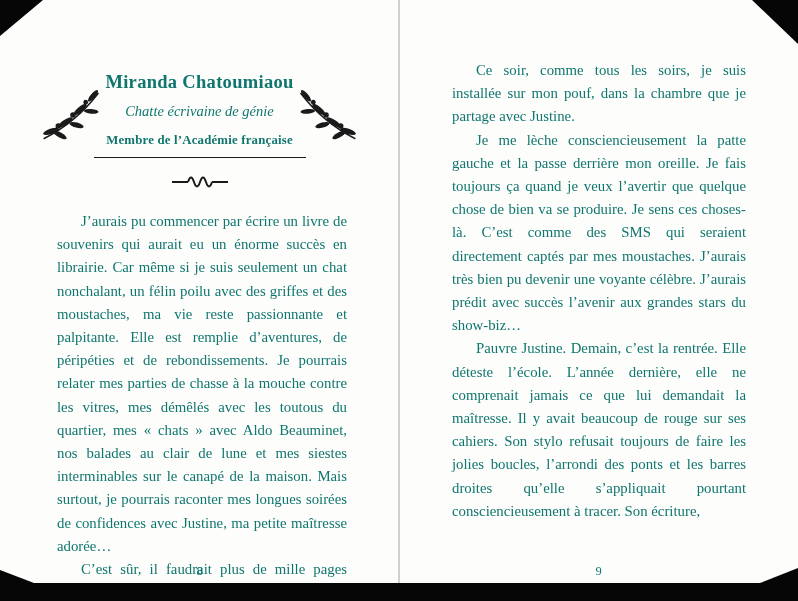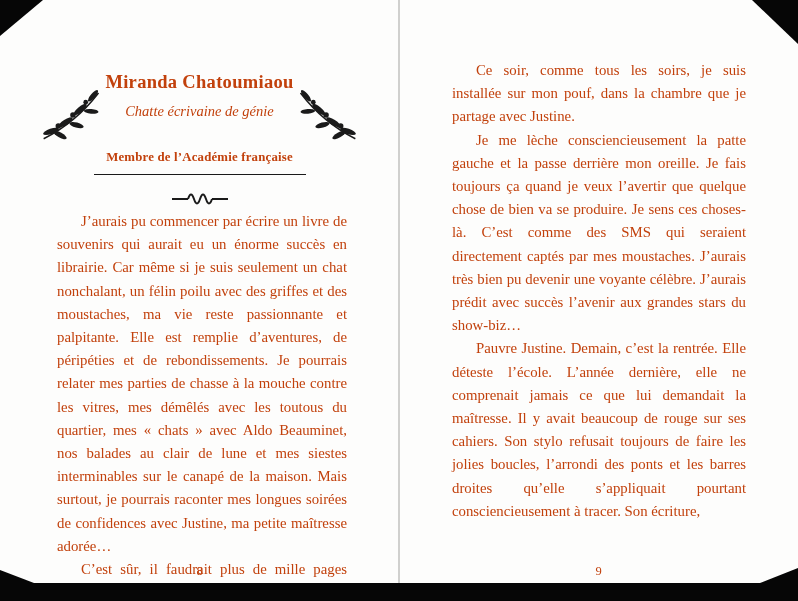--- a/index.html
+++ b/index.html
@@ -3,21 +3,21 @@
 <meta charset="utf-8">
 <style>
   html, body { margin: 0; padding: 0; background: #ffffff; }
   .spread {
     position: relative;
     width: 798px;
     height: 601px;
     background: #fdfdfc;
     overflow: hidden;
     font-family: "Liberation Serif", serif;
-    color: #c2410c;
+    color: #0f766e;
   }
 
   
   .corner-tl {
     position: absolute; top: 0; left: 0; width: 0; height: 0;
     border-top: 36px solid #060606; border-right: 43px solid transparent;
   }
   .corner-tr {
     position: absolute; top: 0; right: 0; width: 0; height: 0;
     border-top: 44px solid #060606; border-left: 46px solid transparent;
@@ -41,21 +41,21 @@
 
   .gutter {
     position: absolute; left: 398px; top: 0; width: 2px; height: 583px;
     background: linear-gradient(to right, #e3e3e1, #bdbdbb, #e3e3e1);
   }
 
   
   .chapter-header { position: absolute; left: 0; top: 72px; width: 399px; text-align: center; }
   .chapter-title { margin: 0; font-size: 18.5px; font-weight: bold; letter-spacing: 0.3px; }
   .chapter-subtitle { margin-top: 10px; font-style: italic; font-size: 14.5px; text-align: center; }
-  .chapter-affiliation { margin-top: 30px; font-weight: bold; font-size: 12.8px; letter-spacing: 0.2px; }
+  .chapter-affiliation { margin-top: 13px; font-weight: bold; font-size: 12.8px; letter-spacing: 0.2px; }
   .header-rule { width: 212px; height: 1px; background: #1a1a1a; margin: 9px auto 0; }
   .branch { position: absolute; top: 12px; width: 64px; height: 62px; }
   .branch.left-side  { left: 40px; }
   .branch.right-side { right: 40px; transform: scaleX(-1); }
   .divider-ornament { display: block; margin: 14px auto 0; }
 
   
   .body-text { position: absolute; }
   .page.left  .body-text { left: 57px; top: 210px; width: 290px; }
   .page.right .body-text { left: 53px; top: 59px;  width: 294px; }

